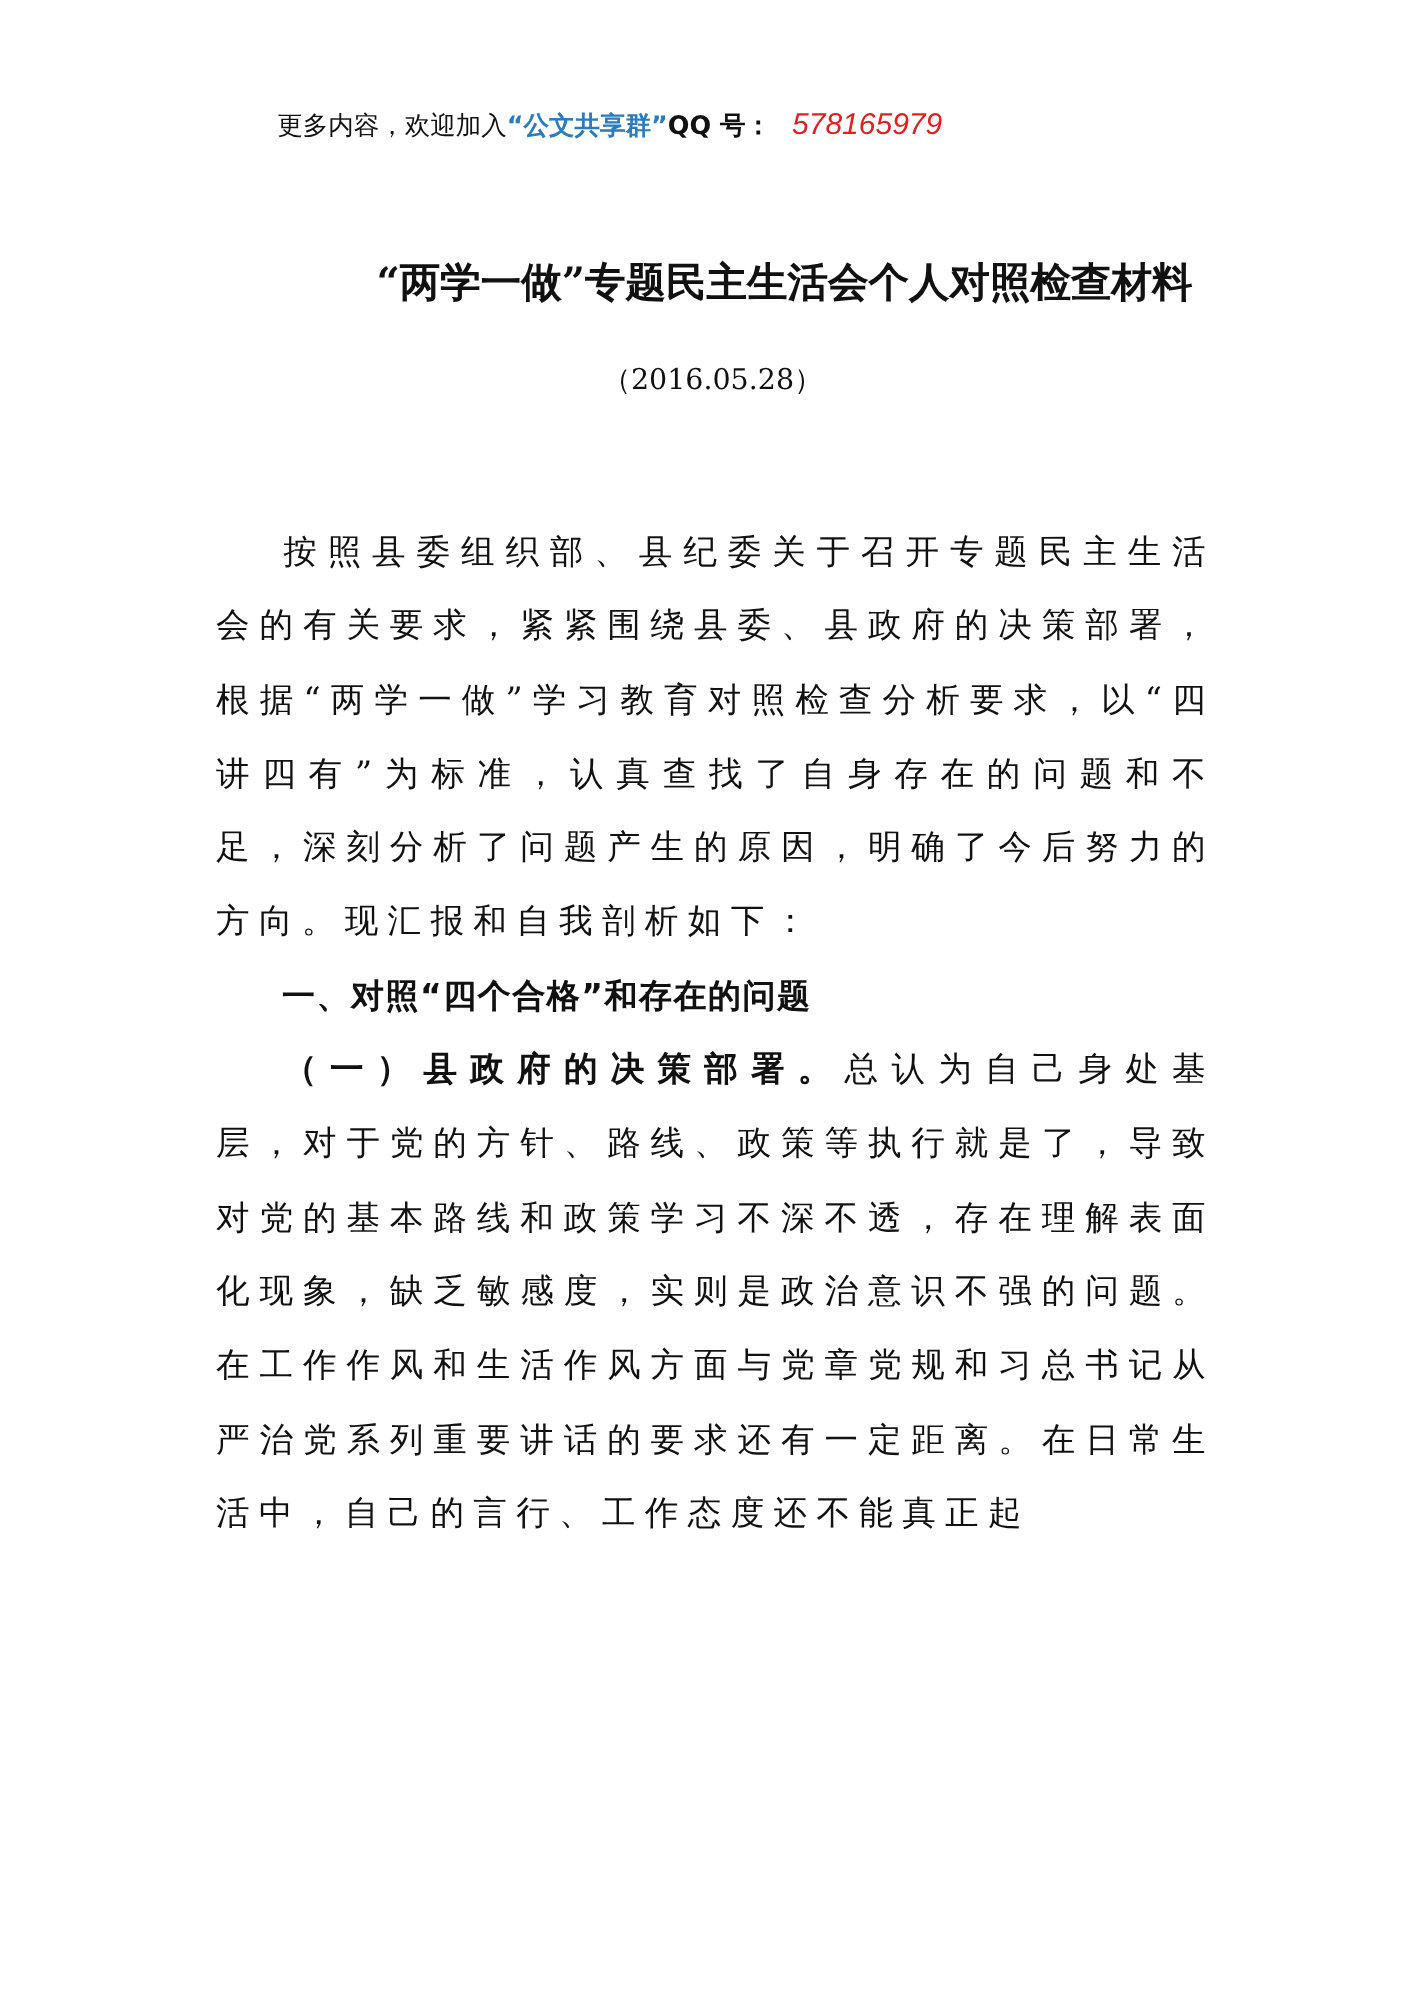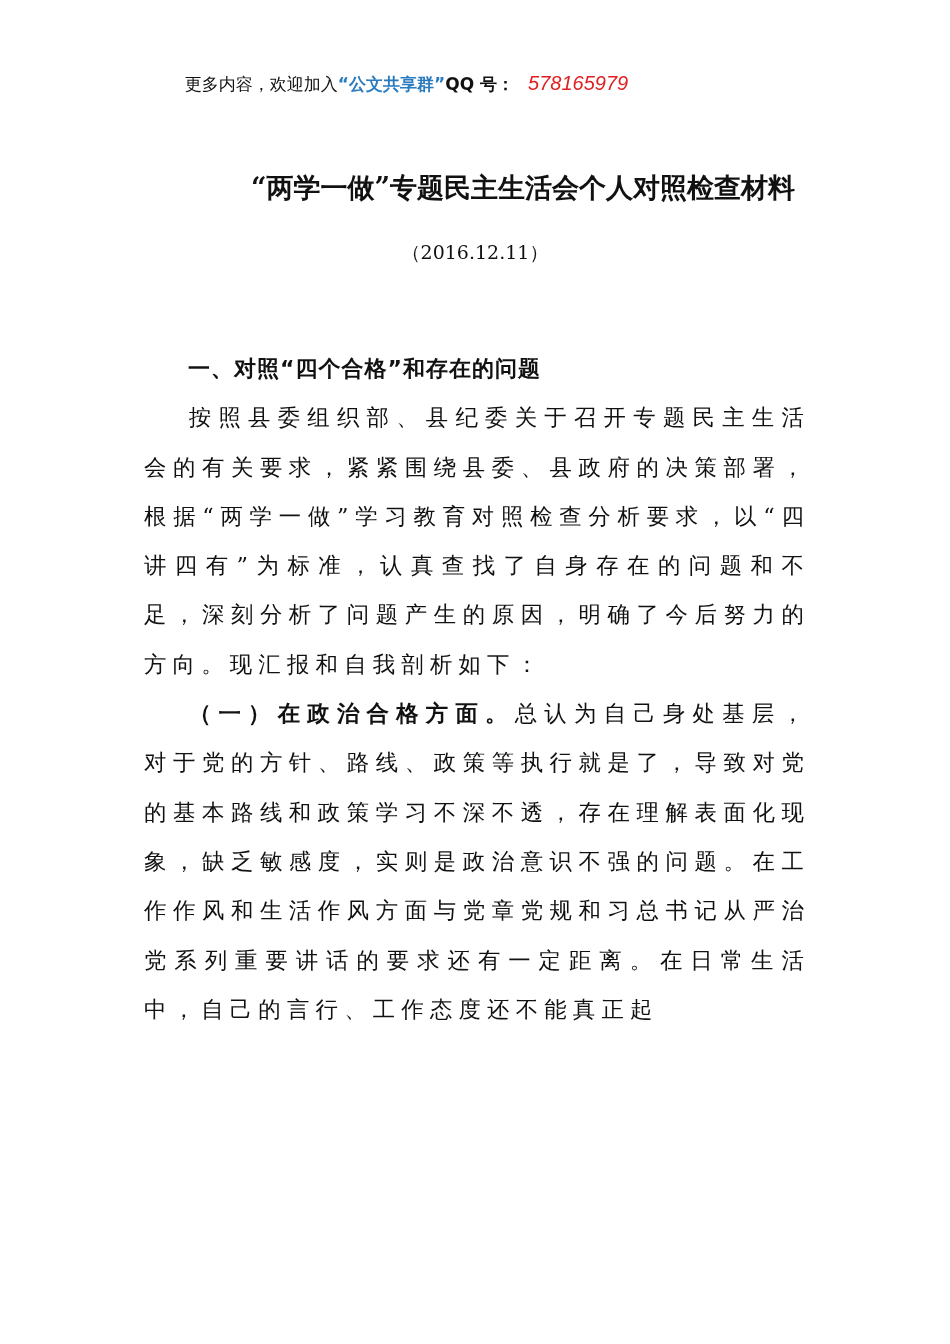--- a/index.html
+++ b/index.html
@@ -17,19 +17,19 @@
   .bold { font-weight: bold; }
 </style>
 </head>
 <body>
 
 <div class="header">
   <span>更多内容，欢迎加入</span><span class="hl">“公文共享群”</span><span class="qq">QQ 号：</span><span class="num">578165979</span>
 </div>
 
 <div class="title">“两学一做”专题民主生活会个人对照检查材料</div>
-<div class="date">（2016.12.11）</div>
+<div class="date">（2016.05.28）</div>
 
 <div class="body">
+  <p class="indent">按照县委组织部、县纪委关于召开专题民主生活会的有关要求，紧紧围绕县委、县政府的决策部署，根据“两学一做”学习教育对照检查分析要求，以“四讲四有”为标准，认真查找了自身存在的问题和不足，深刻分析了问题产生的原因，明确了今后努力的方向。现汇报和自我剖析如下：</p>
   <p class="indent h1">一、对照“四个合格”和存在的问题</p>
-  <p class="indent">按照县委组织部、县纪委关于召开专题民主生活会的有关要求，紧紧围绕县委、县政府的决策部署，根据“两学一做”学习教育对照检查分析要求，以“四讲四有”为标准，认真查找了自身存在的问题和不足，深刻分析了问题产生的原因，明确了今后努力的方向。现汇报和自我剖析如下：</p>
-  <p class="indent"><span class="bold">（一）在政治合格方面。</span><span>总认为自己身处基层，对于党的方针、路线、政策等执行就是了，导致对党的基本路线和政策学习不深不透，存在理解表面化现象，缺乏敏感度，实则是政治意识不强的问题。在工作作风和生活作风方面与党章党规和习总书记从严治党系列重要讲话的要求还有一定距离。在日常生活中，自己的言行、工作态度还不能真正起</span></p>
+  <p class="indent"><span class="bold">（一）县政府的决策部署。</span><span>总认为自己身处基层，对于党的方针、路线、政策等执行就是了，导致对党的基本路线和政策学习不深不透，存在理解表面化现象，缺乏敏感度，实则是政治意识不强的问题。在工作作风和生活作风方面与党章党规和习总书记从严治党系列重要讲话的要求还有一定距离。在日常生活中，自己的言行、工作态度还不能真正起</span></p>
 </div>
 
 </body></html>

